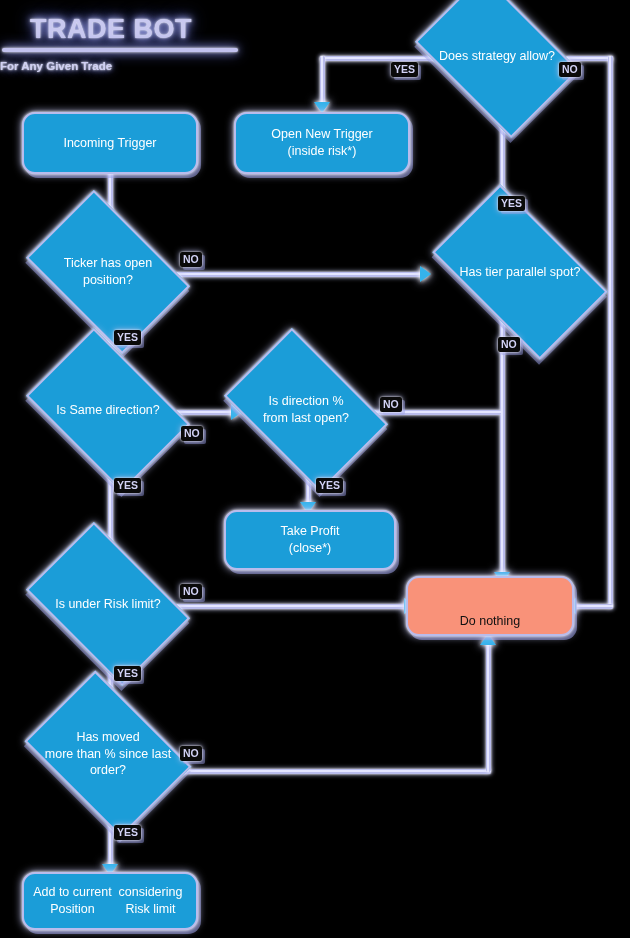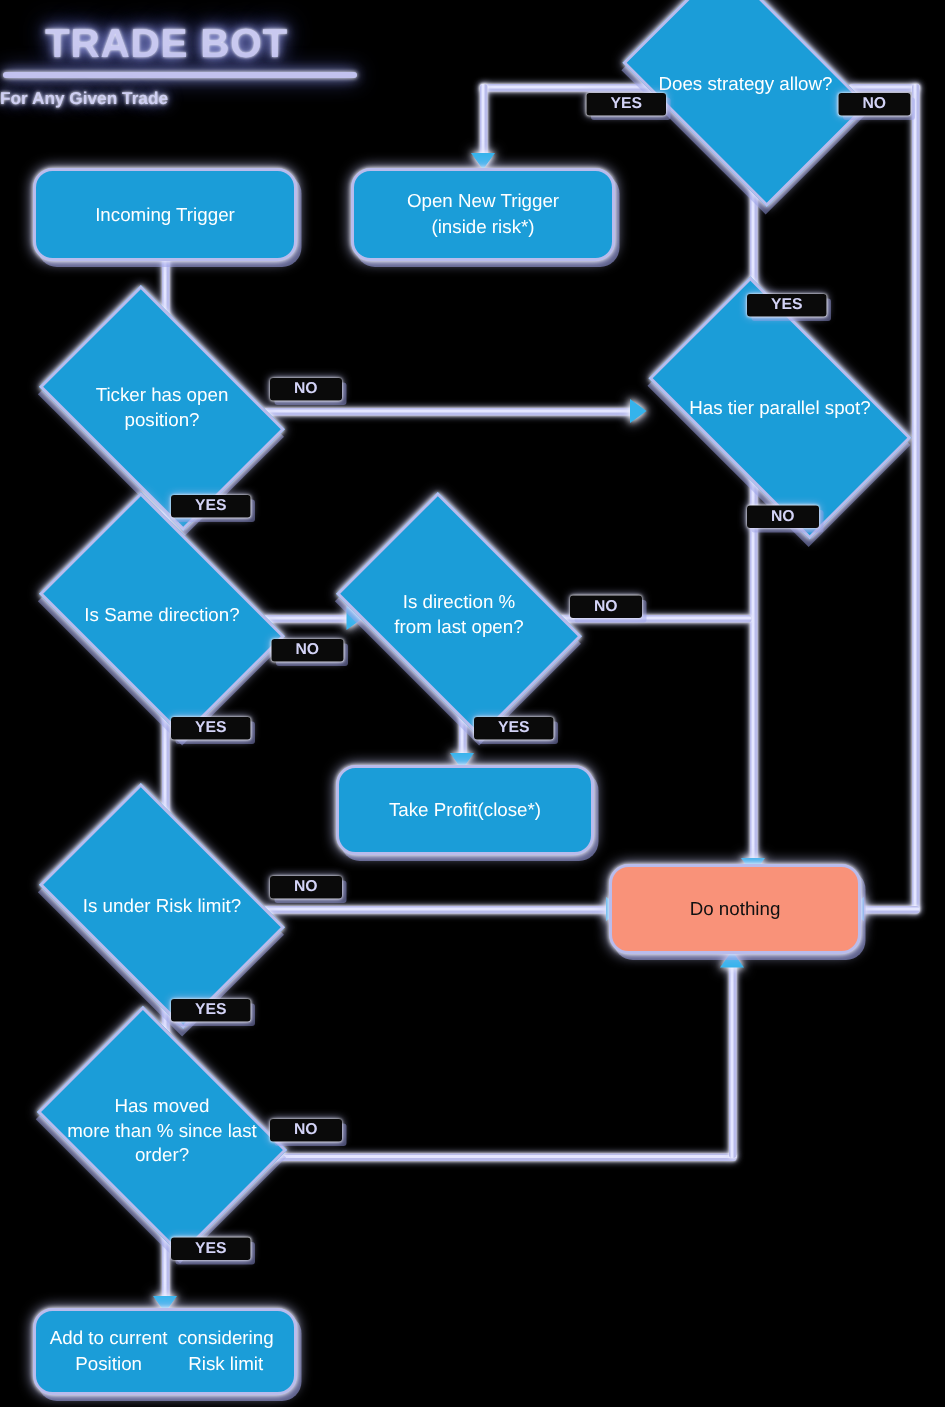--- a/index.html
+++ b/index.html
@@ -51,38 +51,38 @@
   
   .node{position:absolute;box-sizing:border-box;}
 
   .process{
     border-radius:13px;background:#1b9dd8;
     border:2px solid #b9bcec;
     box-shadow:0 0 3px #ffffff,0 0 9px #c3c6f4, 3px 4px 0 rgba(150,155,230,.55);
     display:flex;align-items:center;justify-content:center;text-align:center;
     color:#ffffff;font-size:12.5px;line-height:1.35;padding:4px 8px;
   }
-  .process.terminal{background:#f99279;color:#111111;}
+  .process.terminal{background:#f99279;color:#111111;align-items:flex-end;}
 
   .decision{display:flex;align-items:center;justify-content:center;}
   .decision .dia{
     position:absolute;inset:0;background:#1b9dd8;
     border:2px solid #b9bcec;
     transform:rotate(45deg);
     box-shadow:0 0 3px #ffffff,0 0 8px #c3c6f4, 3px 4px 0 rgba(150,155,230,.5);
   }
   .decision .txt{
     position:relative;z-index:2;color:#ffffff;font-size:12.5px;line-height:1.35;
     text-align:center;width:180%;pointer-events:none;
   }
 
   
   .elabel{
     position:absolute;z-index:6;background:#0a0a0a;color:#d3d3f6;
-    font-size:10.5px;font-weight:bold;line-height:13px;padding:1px 16px;
+    font-size:10.5px;font-weight:bold;line-height:13px;padding:1px 3px;
     border-radius:2px;
     box-shadow:0 0 2px #ffffff,0 0 6px #b9bcec, 3px 3px 0 rgba(150,155,230,.45);
     white-space:nowrap;
   }
 </style>
 </head>
 <body>
 
 <div id="stage">
 
@@ -171,21 +171,21 @@
   </div>
 
   <div class="node decision" style="left:238px;top:362px;width:136px;height:96px;">
     <div class="dia"></div>
     <div class="txt" style="width:135%;">
       <span>Is direction %</span><br>
       <span>from last open?</span>
     </div>
   </div>
 
-  <div class="node process" style="left:224px;top:510px;width:172px;height:60px;flex-direction:row;">
+  <div class="node process" style="left:224px;top:510px;width:172px;height:60px;flex-direction:column;">
     <span>Take Profit</span>
     <span>(close*)</span>
   </div>
 
   <div class="node decision" style="left:40px;top:556px;width:136px;height:96px;">
     <div class="dia"></div>
     <div class="txt">Is under Risk limit?</div>
   </div>
 
   <div class="node process terminal" style="left:406px;top:576px;width:168px;height:60px;">

